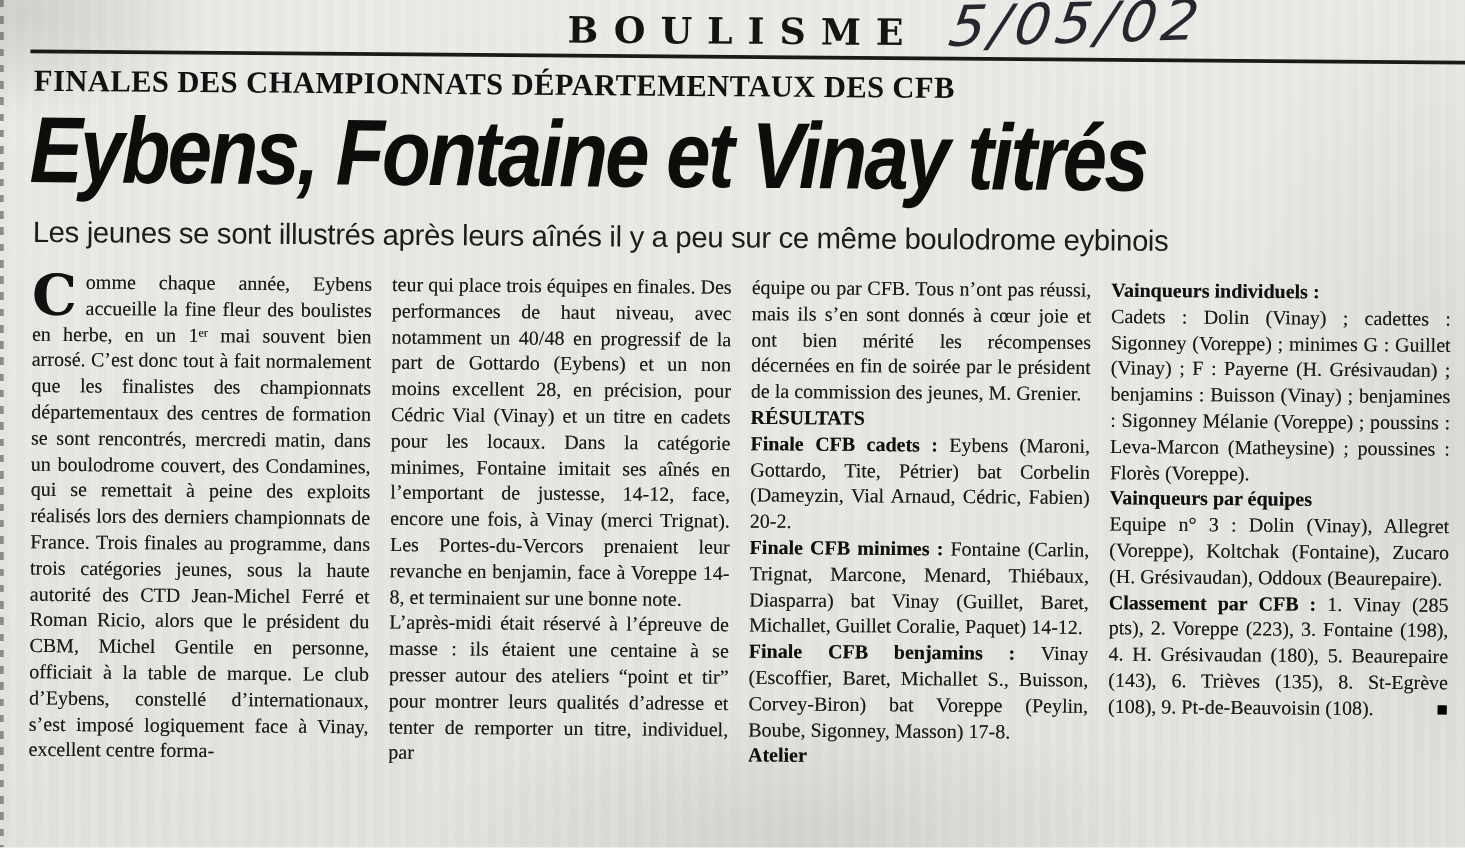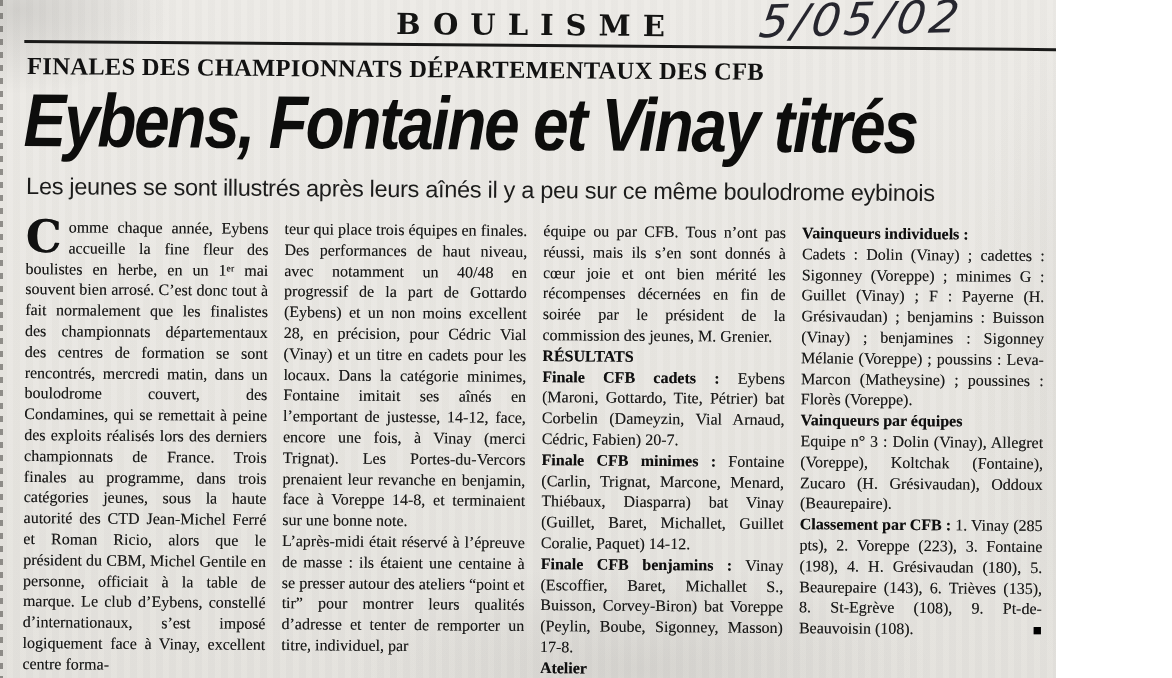--- a/index.html
+++ b/index.html
@@ -3,29 +3,28 @@
 <meta charset="utf-8">
 <style>
   html, body {
     margin: 0; padding: 0;
     width: 1172px; height: 678px;
     overflow: hidden;
     font-family: "Liberation Serif", serif;
   }
   .sheet {
     position: absolute; inset: 0;
-    width: 1017px; height: 678px;
+    width: 1172px; height: 678px;
     background:
       radial-gradient(220px 120px at 18px 10px, rgba(90,90,88,.18), rgba(0,0,0,0) 70%),
       radial-gradient(420px 150px at 640px 668px, rgba(80,80,78,.10), rgba(0,0,0,0) 70%),
       radial-gradient(260px 520px at 1160px 340px, rgba(110,110,105,.10), rgba(0,0,0,0) 75%),
       repeating-linear-gradient(90deg, rgba(0,0,0,.015) 0 7px, rgba(255,255,255,.02) 7px 13px),
       linear-gradient(180deg, #edebe7 0%, #e9e7e2 55%, #e4e2dd 100%);
     overflow: hidden;
-    padding-left: 39px;
   }
   .edge-perforation {
     position: absolute; left: 0; top: 0; bottom: 0; width: 3px;
     background: repeating-linear-gradient(180deg, #55534f 0 6px, rgba(0,0,0,0) 6px 13px);
     opacity: .6;
     z-index: 5;
   }
   .rot {
     position: absolute; inset: 0;
     transform: rotate(0.45deg);
@@ -145,21 +144,21 @@
       </div>
 
       <div class="col">
         <p class="para">teur qui place trois équipes en finales. Des performances de haut niveau, avec notamment un 40/48 en progressif de la part de Gottardo (Eybens) et un non moins excellent 28, en précision, pour Cédric Vial (Vinay) et un titre en cadets pour les locaux. Dans la catégorie minimes, Fontaine imitait ses aînés en l’emportant de justesse, 14-12, face, encore une fois, à Vinay (merci Trignat). Les Portes-du-Vercors prenaient leur revanche en benjamin, face à Voreppe 14-8, et terminaient sur une bonne note.</p>
         <p class="para">L’après-midi était réservé à l’épreuve de masse : ils étaient une centaine à se presser autour des ateliers “point et tir” pour montrer leurs qualités d’adresse et tenter de remporter un titre, individuel, par</p>
       </div>
 
       <div class="col">
         <p class="para">équipe ou par CFB. Tous n’ont pas réussi, mais ils s’en sont donnés à cœur joie et ont bien mérité les récompenses décernées en fin de soirée par le président de la commission des jeunes, M. Grenier.</p>
         <p class="para heading">RÉSULTATS</p>
-        <p class="para"><span class="b">Finale CFB cadets :</span><span> Eybens (Maroni, Gottardo, Tite, Pétrier) bat Corbelin (Dameyzin, Vial Arnaud, Cédric, Fabien) 20-7.</span></p>
+        <p class="para"><span class="b">Finale CFB cadets :</span><span> Eybens (Maroni, Gottardo, Tite, Pétrier) bat Corbelin (Dameyzin, Vial Arnaud, Cédric, Fabien) 20-2.</span></p>
         <p class="para"><span class="b">Finale CFB minimes :</span><span> Fontaine (Carlin, Trignat, Marcone, Menard, Thiébaux, Diasparra) bat Vinay (Guillet, Baret, Michallet, Guillet Coralie, Paquet) 14-12.</span></p>
         <p class="para"><span class="b">Finale CFB benjamins :</span><span> Vinay (Escoffier, Baret, Michallet S., Buisson, Corvey-Biron) bat Voreppe (Peylin, Boube, Sigonney, Masson) 17-8.</span></p>
         <p class="para heading">Atelier</p>
       </div>
 
       <div class="col">
         <p class="para heading">Vainqueurs individuels :</p>
         <p class="para">Cadets : Dolin (Vinay) ; cadettes : Sigonney (Voreppe) ; minimes G : Guillet (Vinay) ; F : Payerne (H. Grésivaudan) ; benjamins : Buisson (Vinay) ; benjamines : Sigonney Mélanie (Voreppe) ; poussins : Leva-Marcon (Matheysine) ; poussines : Florès (Voreppe).</p>
         <p class="para heading">Vainqueurs par équipes</p>
         <p class="para">Equipe n° 3 : Dolin (Vinay), Allegret (Voreppe), Koltchak (Fontaine), Zucaro (H. Grésivaudan), Oddoux (Beaurepaire).</p>

